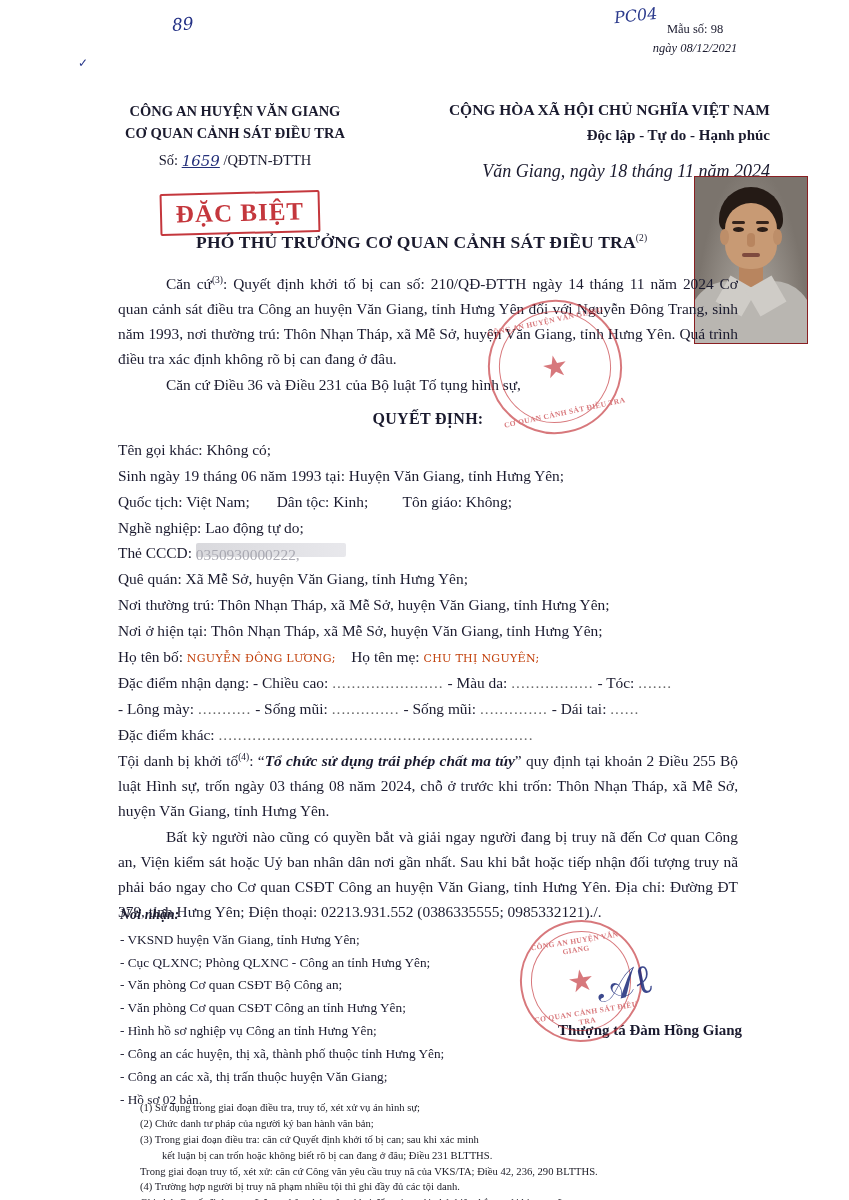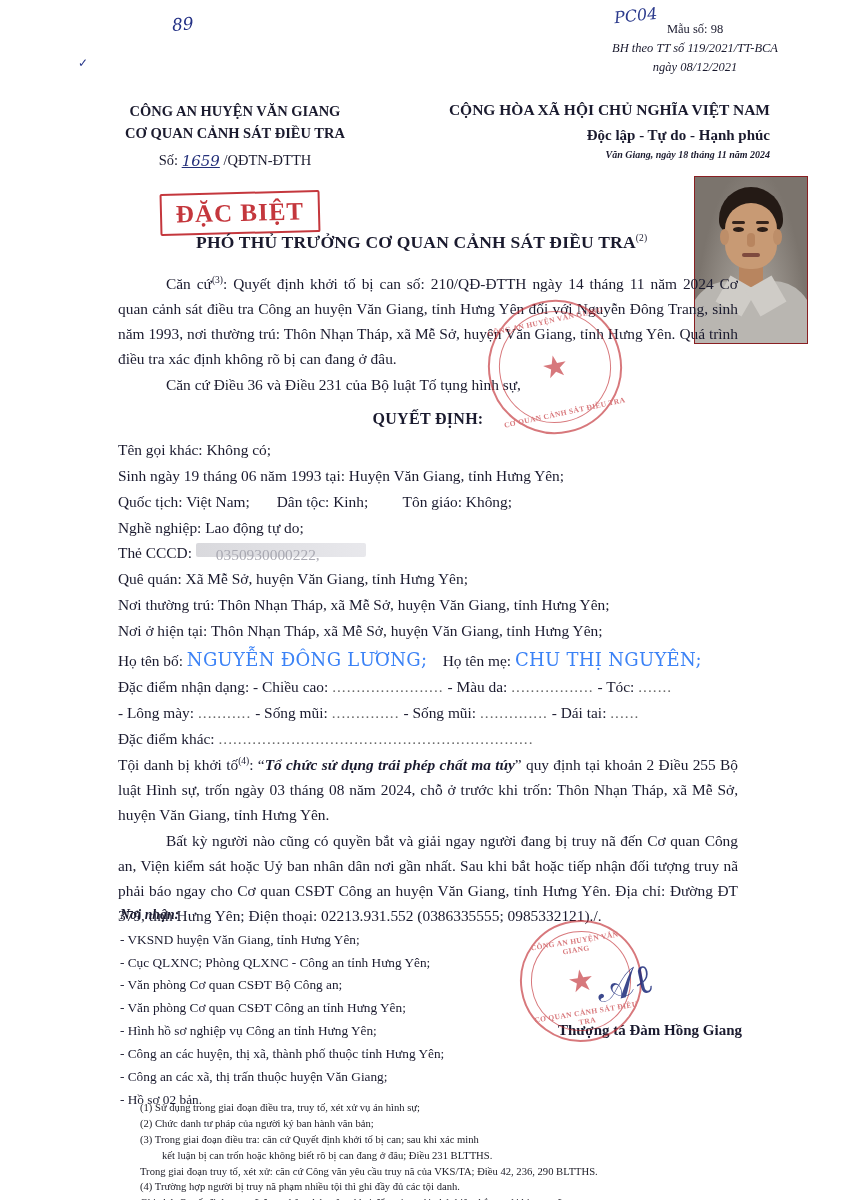--- a/index.html
+++ b/index.html
@@ -96,22 +96,22 @@
     top: 98px;
     width: 370px;
     text-align: right;
     font-size: 15px;
     line-height: 1.6;
   }
   .hdr-right .l1 { font-weight: bold; font-size: 15.5px; }
   .hdr-right .l2 { font-weight: bold; font-size: 15px; }
   .hdr-right .l3 {
     font-style: italic;
-    font-size: 10px;
-    font-weight: bold;
+    font-size: 18px;
+    margin-top: 10px;
   }
 
   
   .dacbiet {
     position: absolute;
     left: 160px;
     top: 192px;
     width: 156px;
     height: 38px;
     border: 2.5px solid #c0272d;
@@ -174,30 +174,29 @@
   .dots { letter-spacing: 1px; color: #6a6a6a; }
 
   
   .redact {
     display: inline-block;
     background: linear-gradient(90deg,#d9d9dd,#e8e8ec);
     color: #a9a9b2;
     border-radius: 2px;
     filter: blur(0.6px);
     font-family: "Liberation Serif", serif;
-    padding-left: 20px;
   }
   .redact-id { width: 150px; height: 14px; vertical-align: -2px; }
   .hand-blur {
-    color: #3b82f6;
+    color: #c2410c;
     filter: blur(0.7px);
     font-family: "DejaVu Serif", serif;
     text-transform: uppercase;
     letter-spacing: .3px;
-    font-size: 18px;
+    font-size: 11px;
   }
 
   
   .recipients {
     position: absolute;
     left: 120px;
     top: 903px;
     width: 370px;
     font-size: 13.3px;
     line-height: 1.72;
@@ -387,21 +386,20 @@
 <body>
 
 <div class="page">
 
   <div class="handwrite pc04">PC04</div>
   <div class="handwrite num89">89</div>
   <div class="tick">✓</div>
 
   <div class="form-meta">
     <div class="m1">Mẫu số: 98</div>
-    <div>BH theo TT số 119/2021/TT-BCA</div>
     <div>ngày 08/12/2021</div>
   </div>
 
   <div class="hdr-left">
     <div class="b">CÔNG AN HUYỆN VĂN GIANG</div>
     <div class="b">CƠ QUAN CẢNH SÁT ĐIỀU TRA</div>
     <div class="so">
       <span>Số:</span>
       <span class="so-hand so-underline">1659</span>
       <span>/QĐTN-ĐTTH</span>

